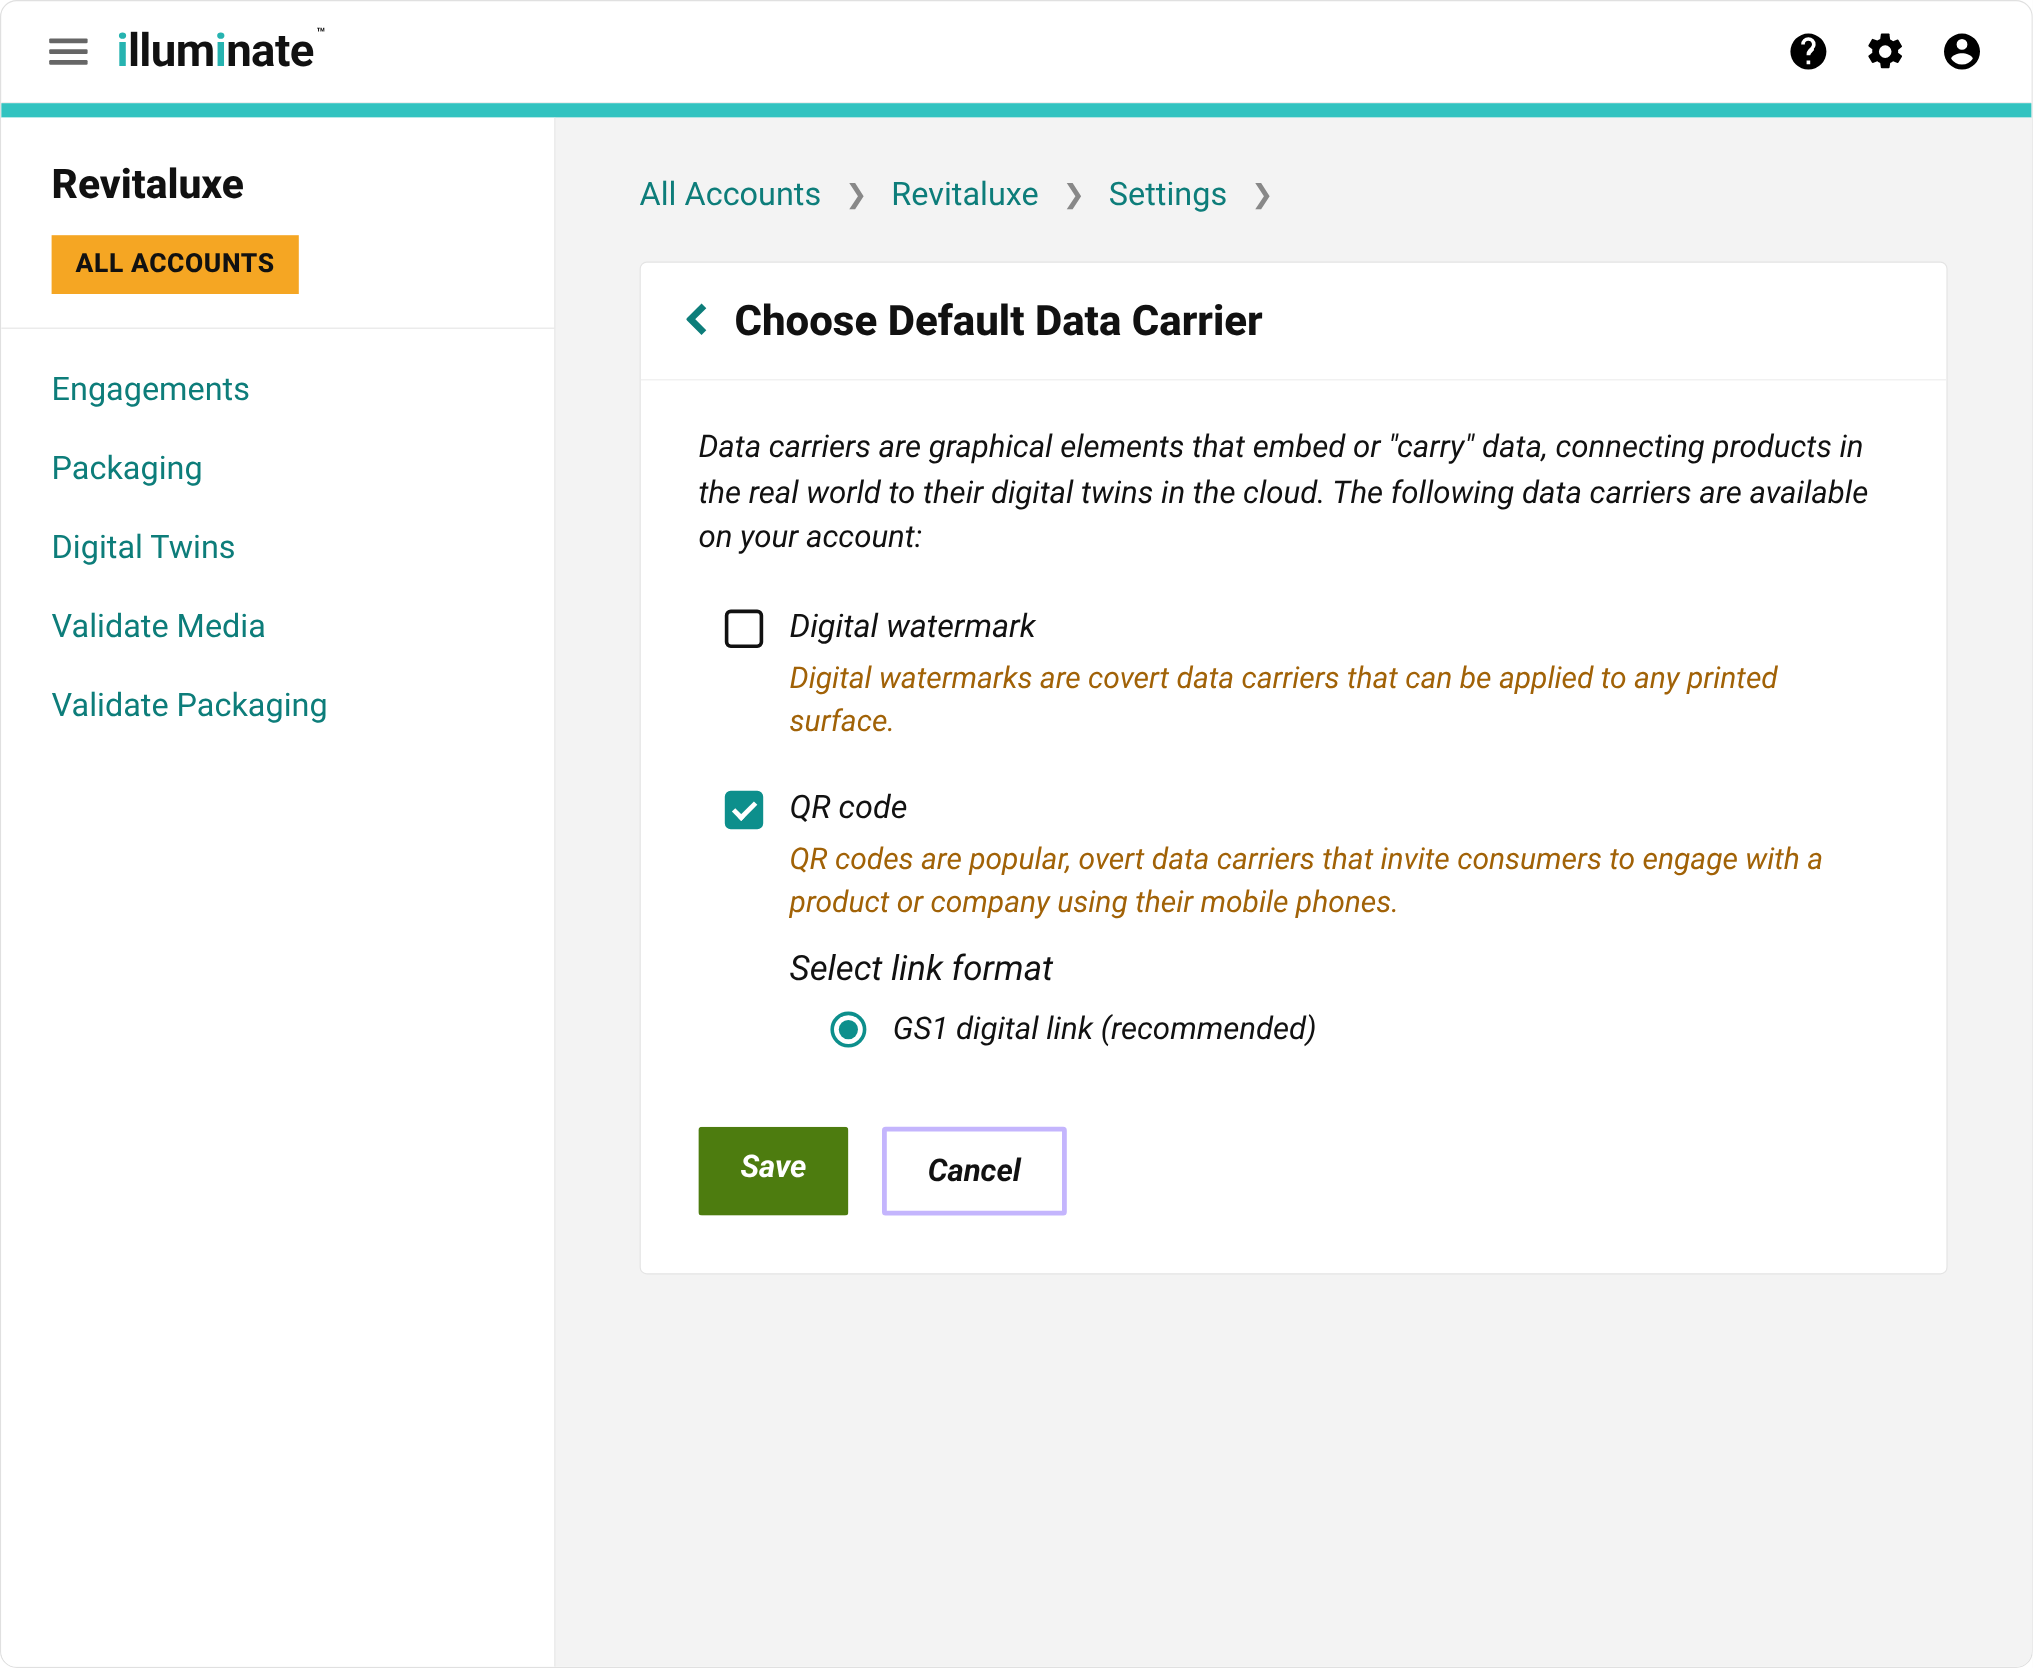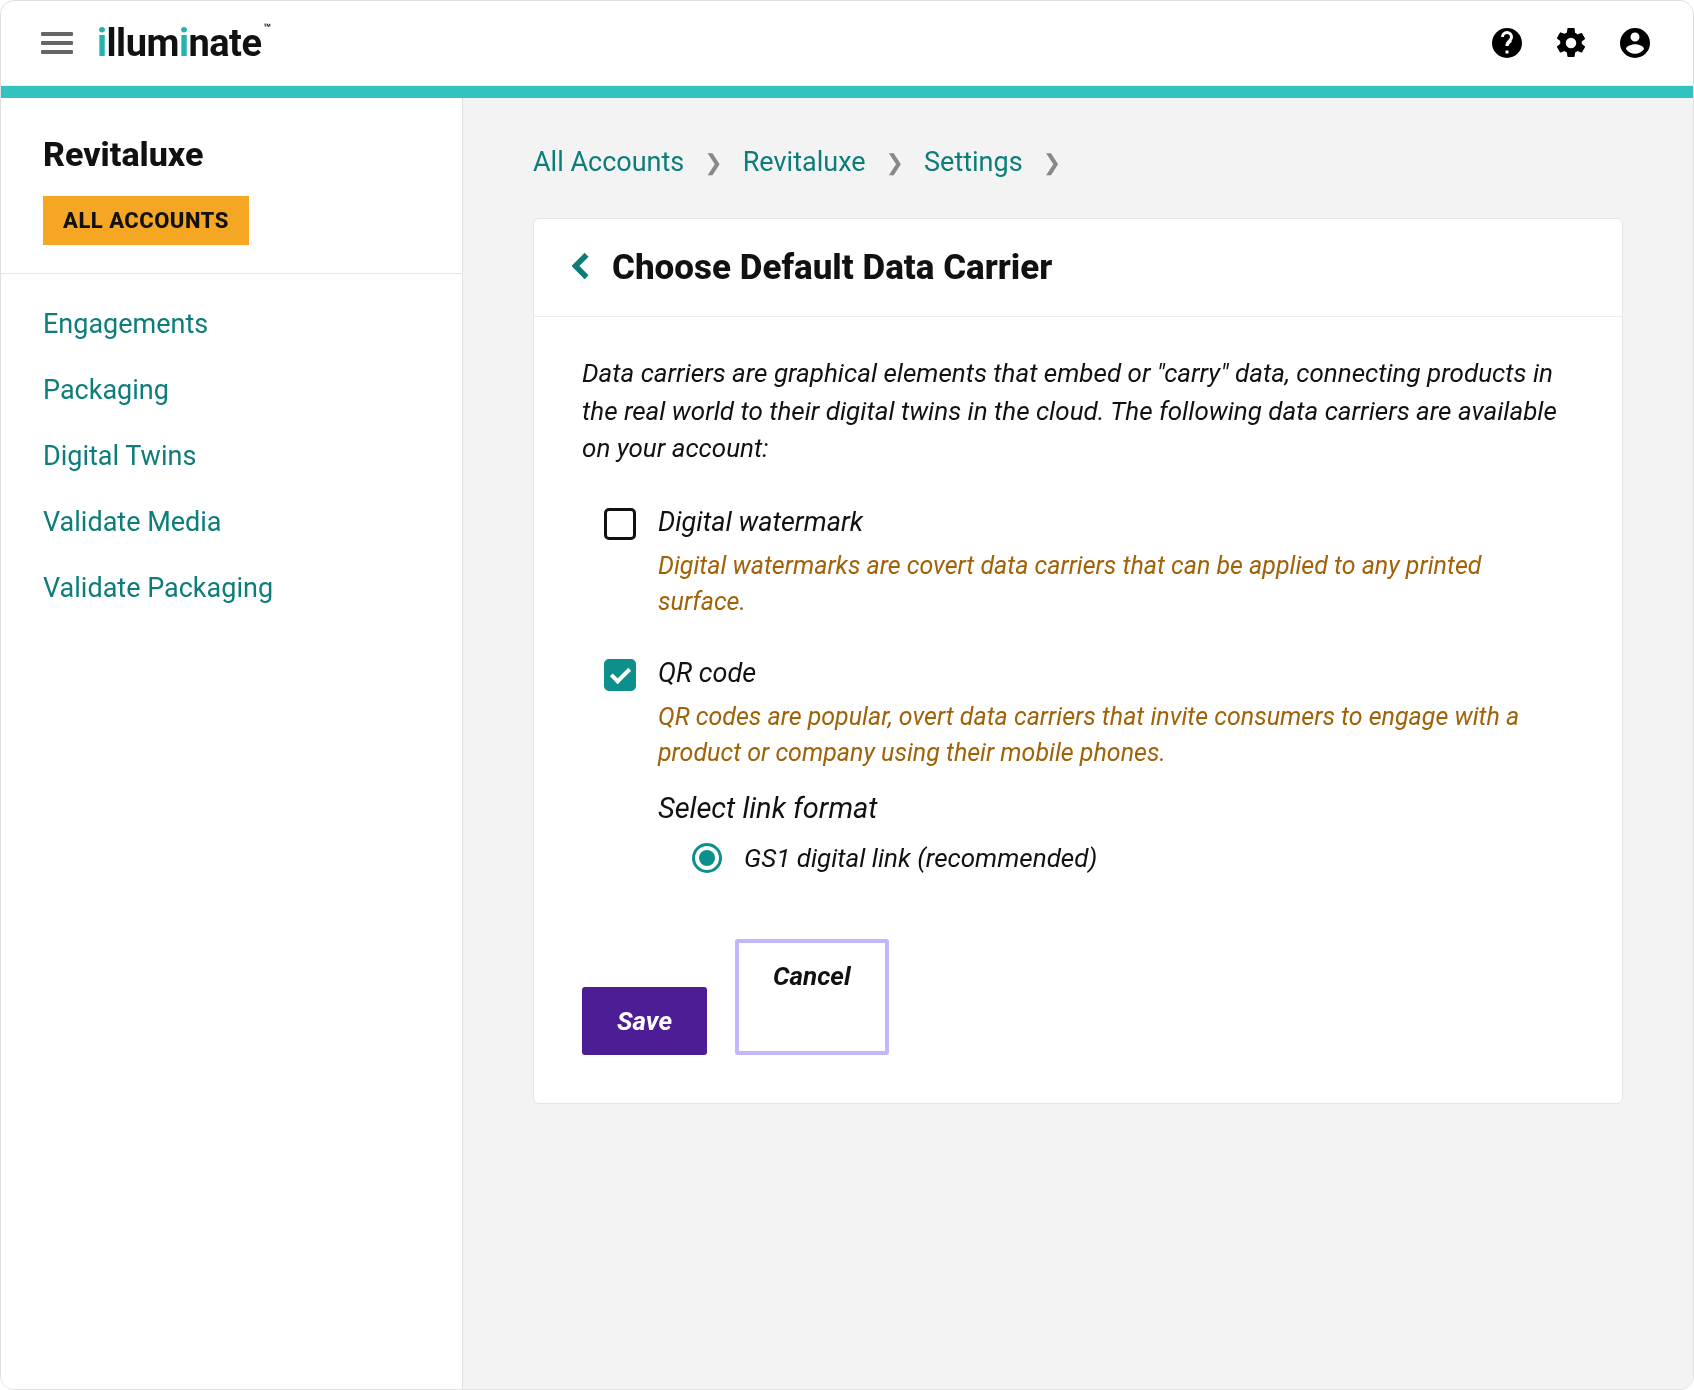--- a/index.html
+++ b/index.html
@@ -89,21 +89,21 @@
   .opt-label{font-size:27px;color:#111;margin-bottom:10px;}
   .opt-desc{font-size:25px;color:#a16207;line-height:1.45;margin-bottom:20px;}
   .link-format-label{font-size:29px;color:#111;margin:18px 0 18px 0;}
   .radio-row{display:flex;align-items:center;gap:22px;margin:10px 0 22px 34px;cursor:pointer;}
   .radio{width:30px;height:30px;border:3px solid #111;border-radius:50%;display:flex;align-items:center;justify-content:center;flex-shrink:0;}
   .radio.selected{border-color:#0d8f8c;}
   .radio.selected::after{content:"";width:16px;height:16px;background:#0d8f8c;border-radius:50%;}
   .radio-label{font-size:26px;color:#111;}
   .actions{display:flex;gap:28px;margin-top:36px;}
   .btn{font-size:26px;font-weight:700;padding:18px 34px;border-radius:3px;cursor:pointer;border:1px solid transparent;}
-  .btn-primary{background:#4c1d95;color:#fff;margin-top:48px;}
+  .btn-primary{background:#4d7c0f;color:#fff;}
   .btn-secondary{background:#fff;color:#111;border:4px solid #c4b5fd;}
   .options-wrap{margin-bottom:10px;}
 </style>
 </head>
 <body>
 
 <div class="app">
 
   <div class="header">
     <div class="menu-btn">

